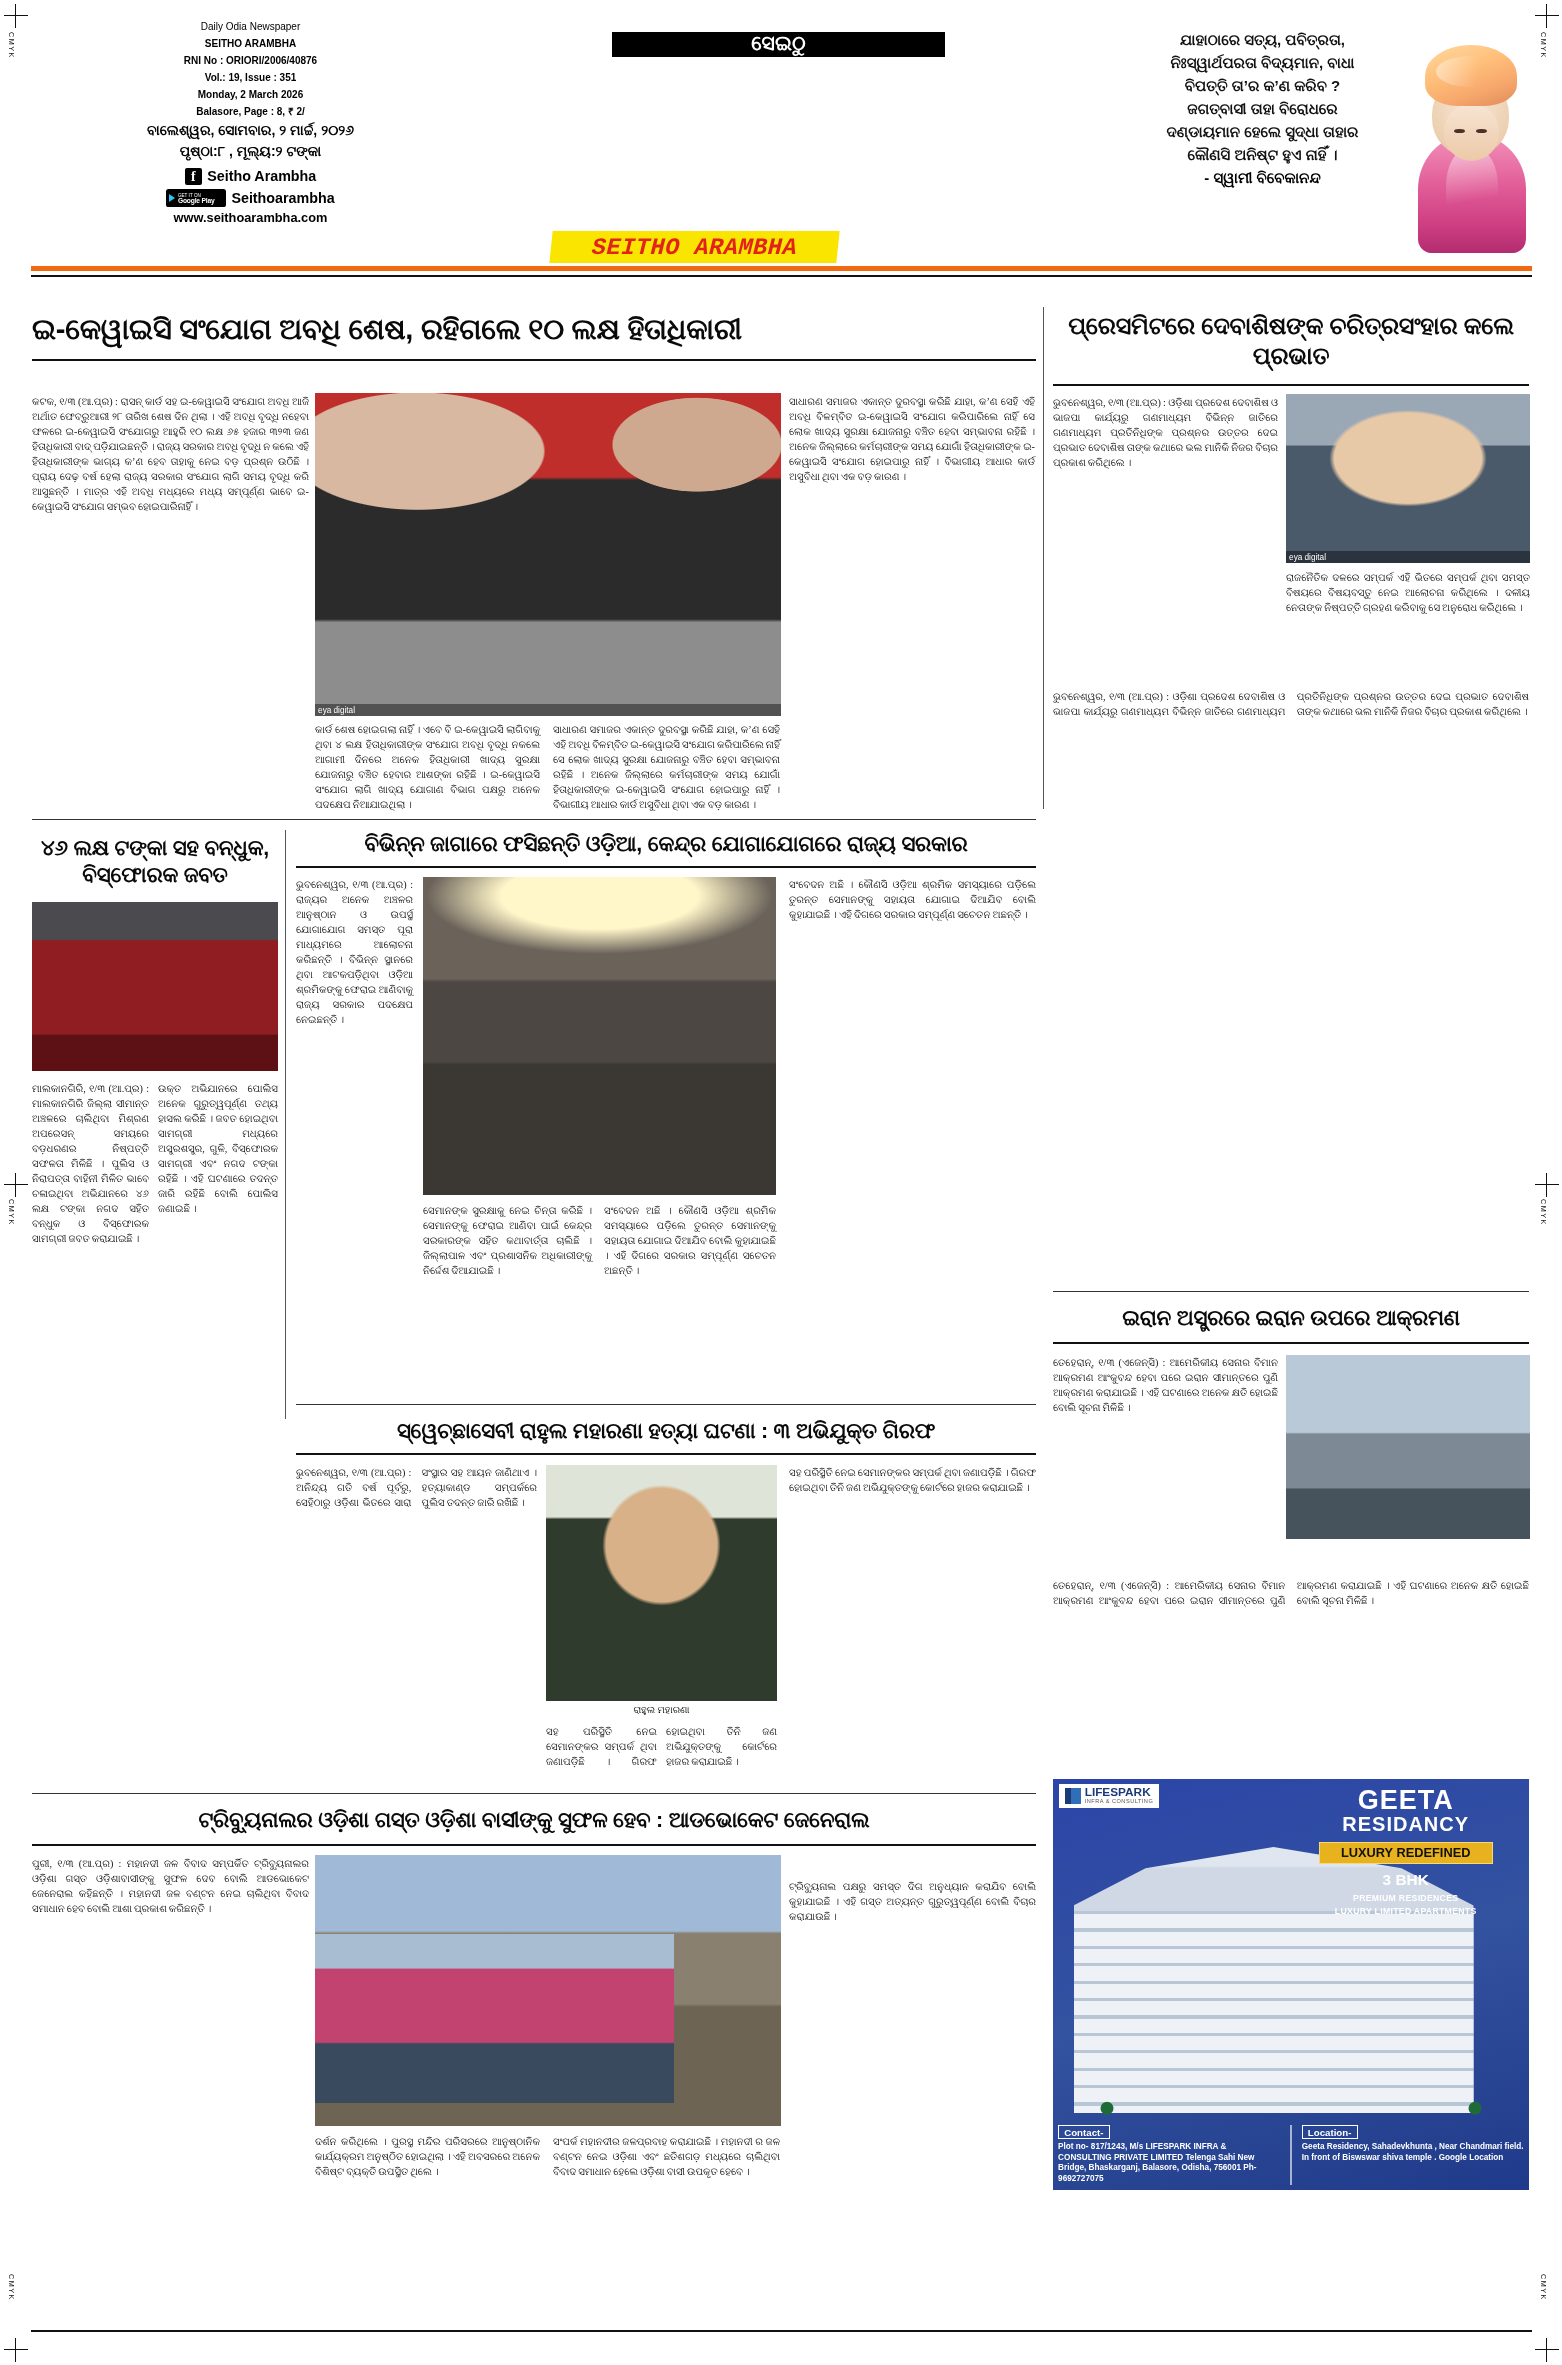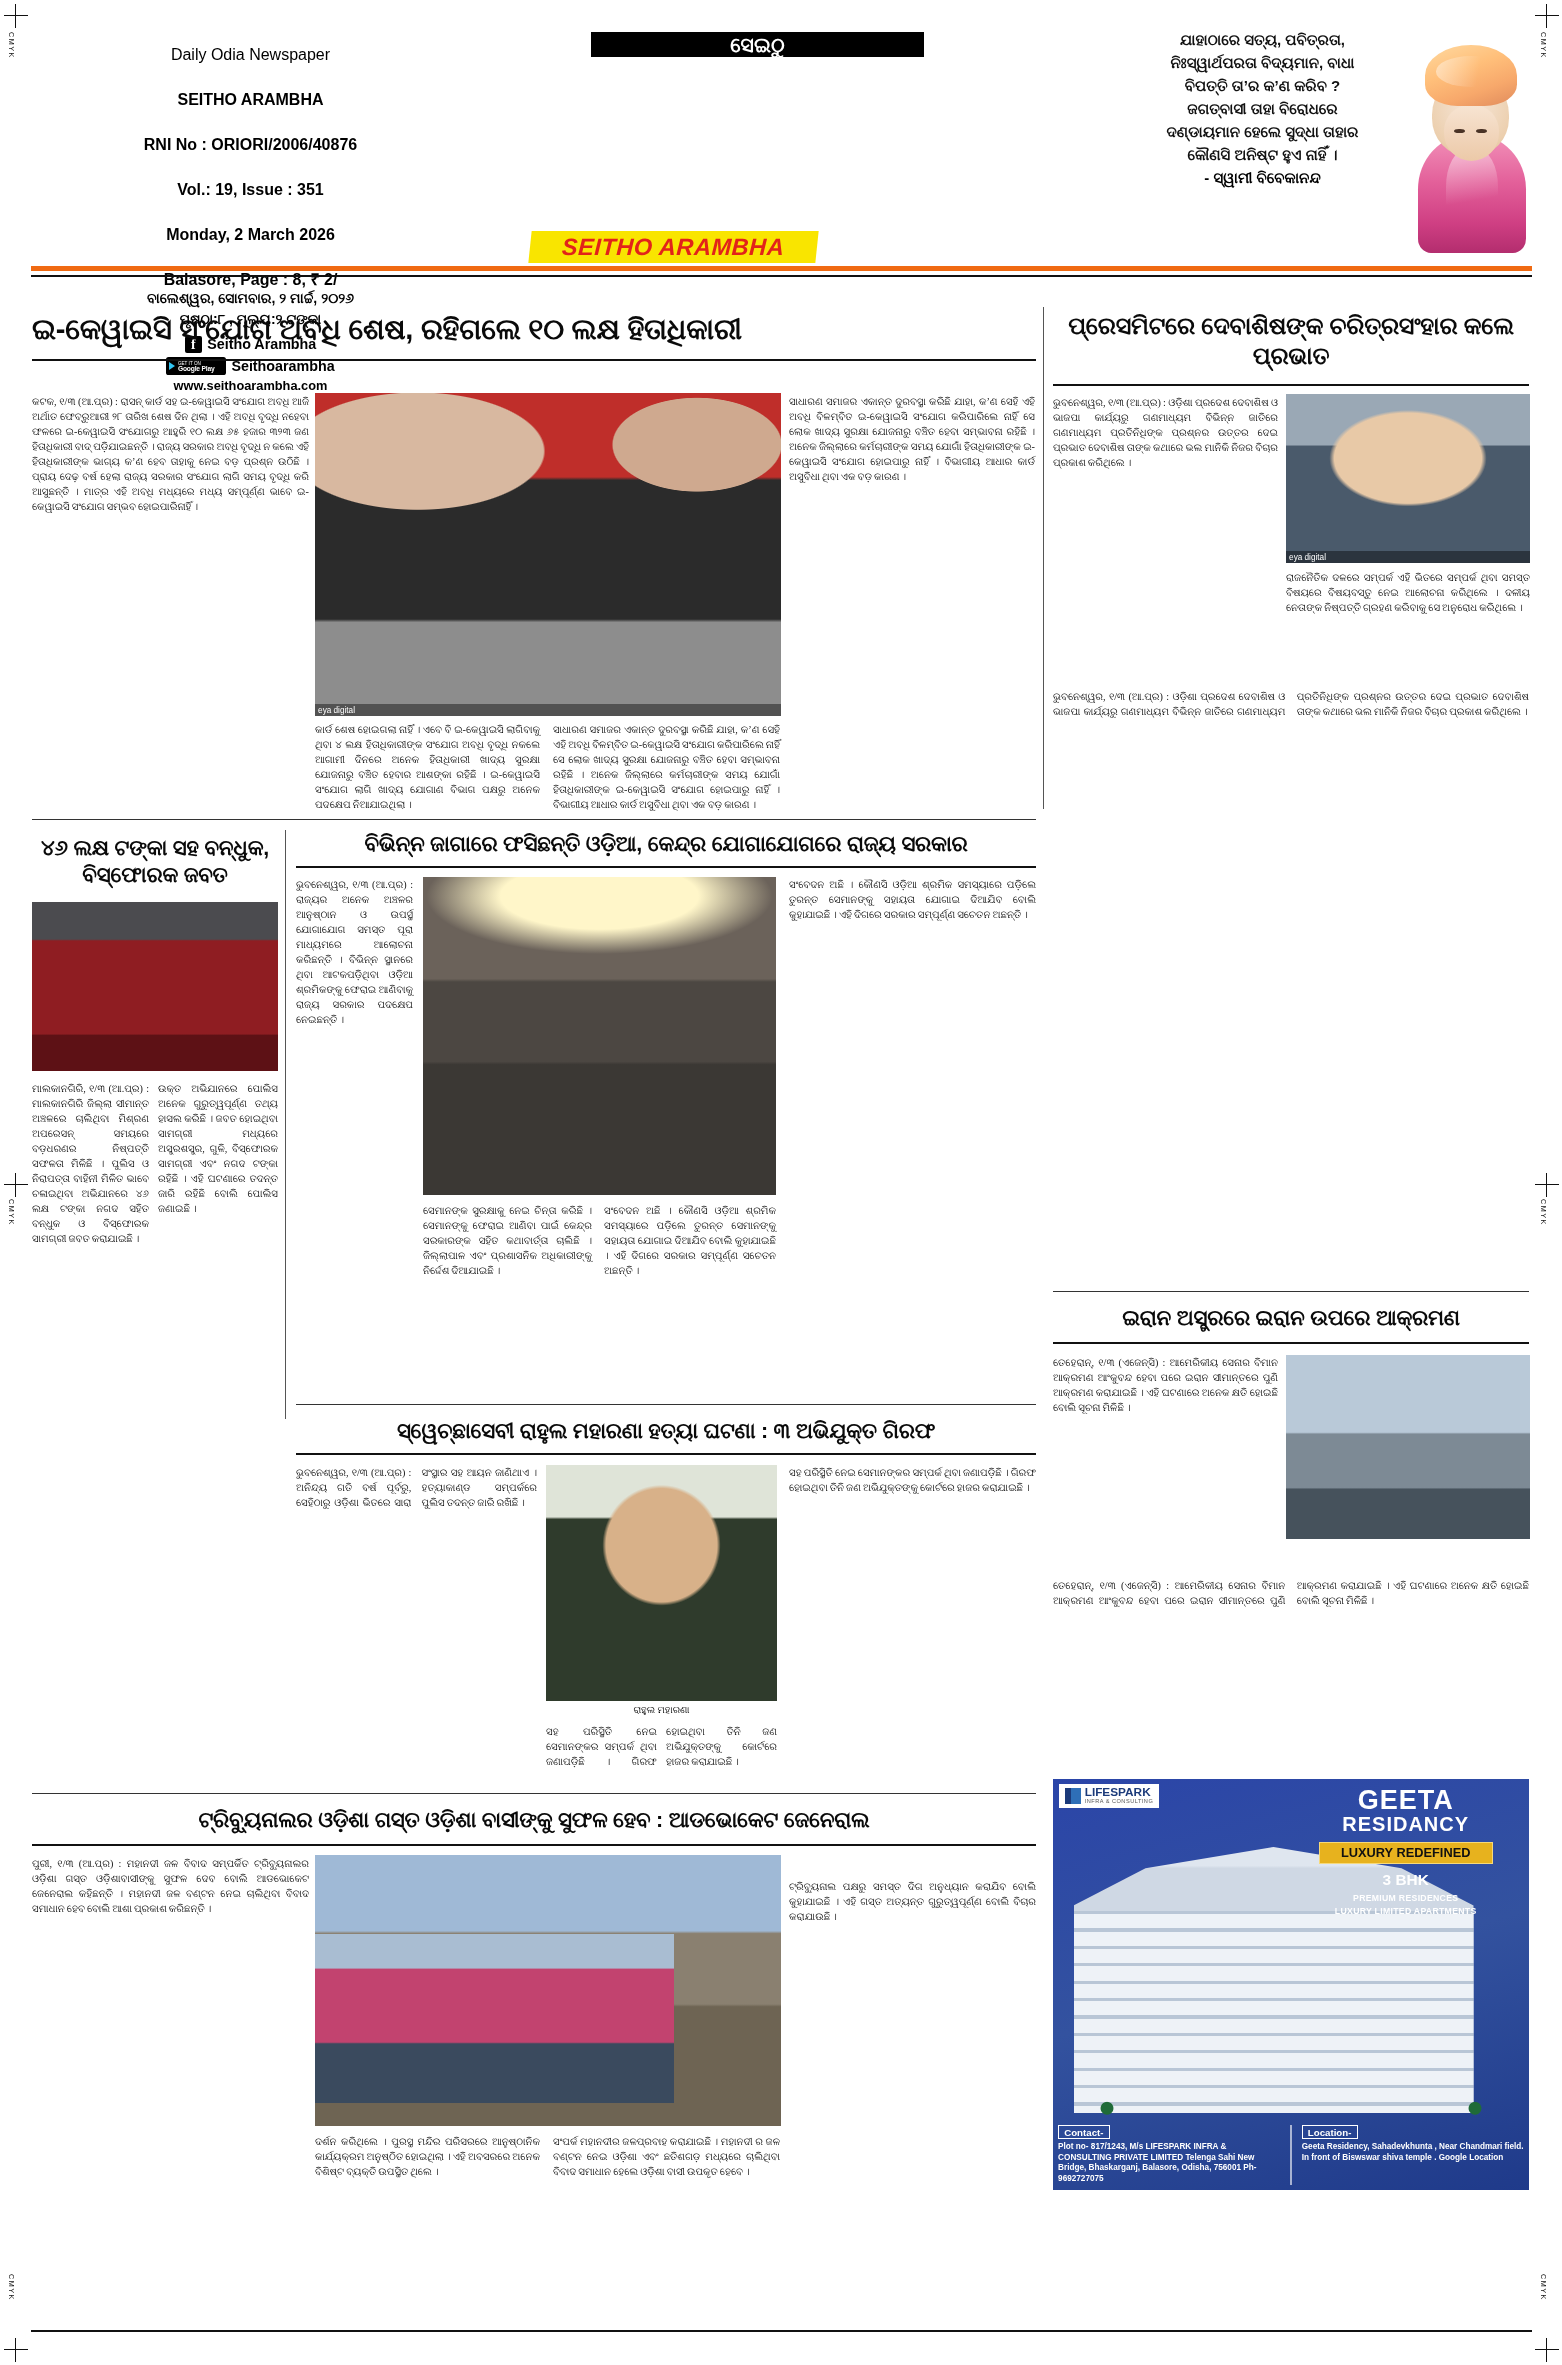--- a/index.html
+++ b/index.html
@@ -19,41 +19,41 @@
   .crop:before, .crop:after { content:""; position:absolute; background:#111; }
   .crop:before { left:50%; top:0; width:1px; height:100%; margin-left:-0.5px; }
   .crop:after  { top:50%; left:0; height:1px; width:100%; margin-top:-0.5px; }
   .cmyk { position:absolute; font-size:7.2px; line-height:7.2px; color:#111;
           font-family:"Liberation Sans", sans-serif; writing-mode:vertical-rl; letter-spacing:1.5px;}
 
   
   .masthead { position:absolute; left:0; top:7.2px; width:1563px; height:256px; }
 
   .mh-info { position:absolute; left:56px; top:11.3px; width:389px; text-align:center; }
-  .mh-info .l { font-weight:bold; font-size:16px; line-height:17px; color:#000;
-                white-space:nowrap;margin-top:28px; }
+  .mh-info .l { font-weight:bold; font-size:10px; line-height:17px; color:#000;
+                white-space:nowrap; }
   .mh-info .l.thin { font-weight:normal; }
   .mh-info .od { font-size:14px; line-height:20.5px; font-weight:bold; }
   .mh-social { margin-top:6.1px; }
   .mh-row { display:flex; align-items:center; justify-content:center; gap:5.1px;
             margin-top:3.6px; }
   .fb-badge { width:17.4px; height:17.4px; background:#000; color:#fff; border-radius:2px;
               font-weight:bold; font-size:14px; line-height:17.4px; text-align:center;
               font-family:"Liberation Serif", serif; }
   .gp-badge { width:60px; height:18.4px; background:#000; color:#fff; border-radius:2.6px;
               display:flex; align-items:center; gap:2.6px; padding:0 3.1px; }
   .gp-tri { width:0;height:0;border-left:6.7px solid #31c5f3;
             border-top:4.6px solid transparent;border-bottom:4.6px solid transparent; }
   .gp-txt { font-size:4.6px; line-height:5.1px; text-align:left; }
   .gp-txt b { font-size:6.7px; display:block; letter-spacing:-0.2px; }
   .mh-row .nm { font-weight:bold; font-size:14.3px; }
   .mh-url { font-weight:bold; font-size:12.8px; margin-top:3px; }
 
   
-  .logo-wrap { position:absolute; left:481px; top:0px; width:594px; height:246px; }
+  .logo-wrap { position:absolute; left:502px; top:0px; width:594px; height:246px;font-family:Liberation Mono, monospace; }
   .logo-top { position:absolute; left:110px; top:24.6px; width:333px; height:25.6px;
               background:#000; color:#fff; text-align:center;
               font-size:20.5px; line-height:25.6px; font-weight:bold; }
   .logo-main { position:absolute; left:0; top:46px; width:594px; text-align:center;
                font-size:154px; line-height:154px; font-weight:bold; color:#111;
                letter-spacing:-3.1px; }
   .logo-sub { position:absolute; left:49px; top:224px; width:287px; height:32px;
               background:#f9e500; transform:skewX(-6deg);
               display:flex; align-items:center; justify-content:center;
               box-shadow:0 0 0 0 transparent; }

